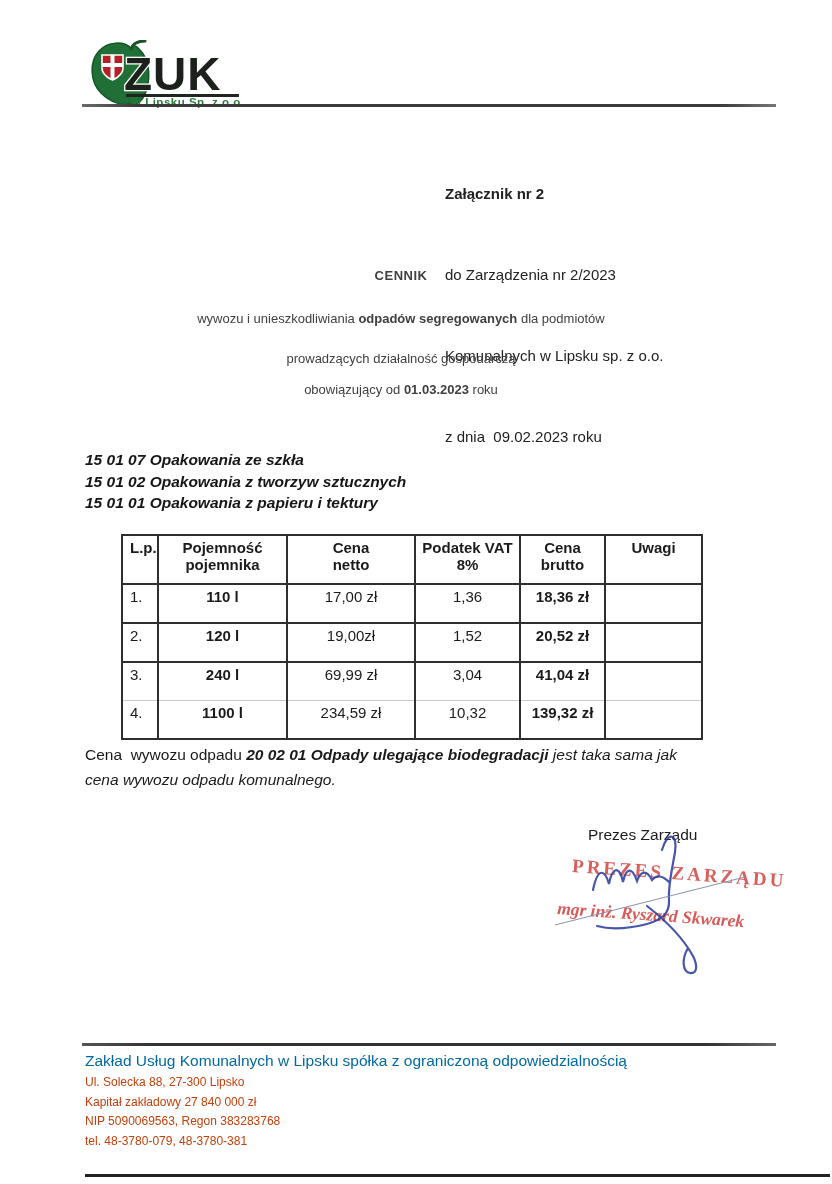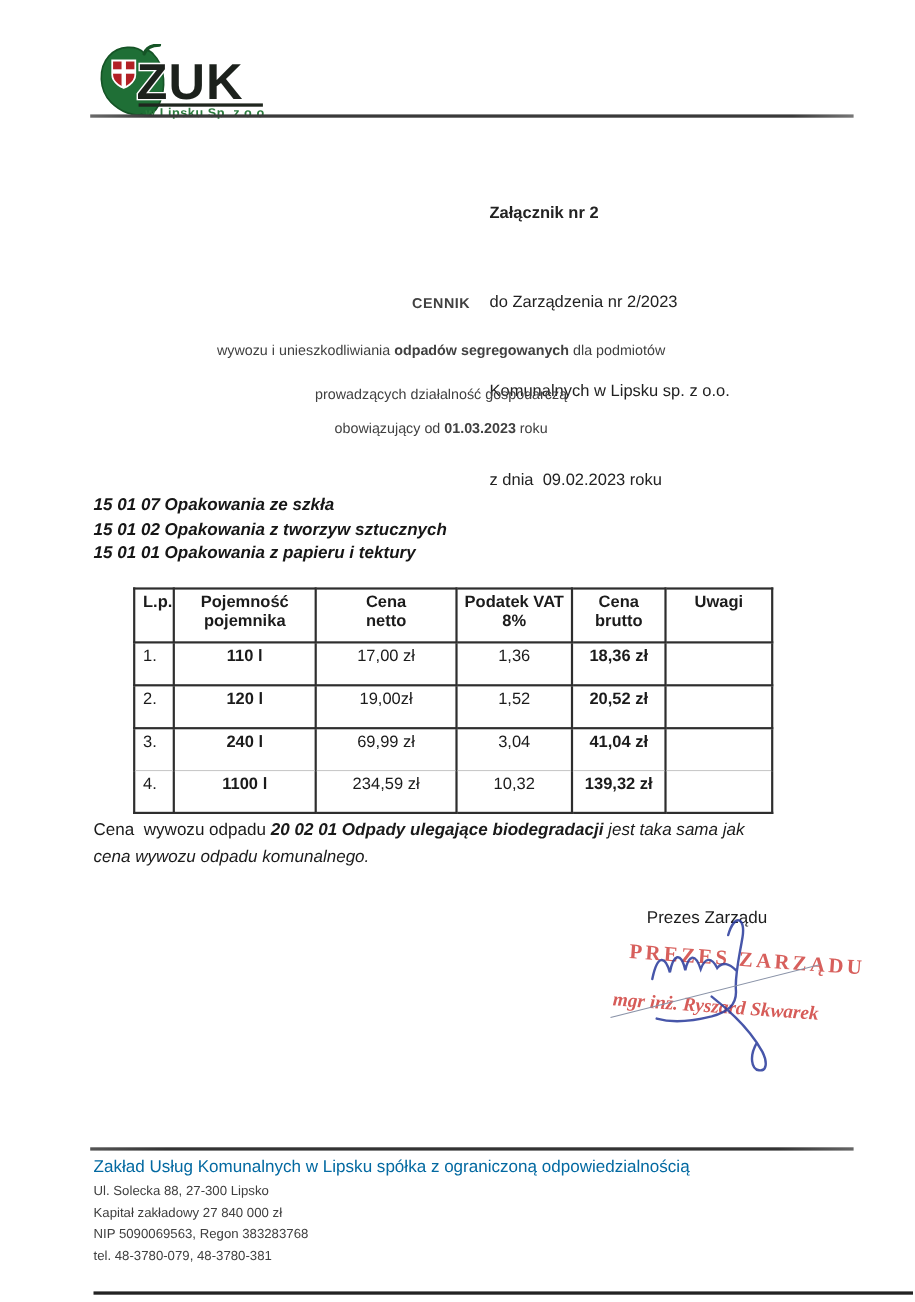--- a/index.html
+++ b/index.html
@@ -54,21 +54,21 @@
     transform-origin:left top; opacity:0.88; }
   .stamp2 { left:558px; top:898px; font-family:"Liberation Serif", serif; font-weight:bold;
     font-style:italic; font-size:17.5px; color:#d24a46; transform:rotate(4deg);
     transform-origin:left top; opacity:0.9; }
   .ink { left:535px; top:826px; }
 
   
   .foot-rule { left:82px; top:1043px; width:694px; height:2.5px;
     background:linear-gradient(90deg,#555,#333 10%,#333 90%,#666); }
   .foot-company { left:85px; top:1052px; font-size:15.5px; color:#0369a1; }
-  .foot-small { left:85px; top:1073px; font-size:12px; line-height:19.5px; color:#404040; }
+  .foot-small { left:85px; top:1073px; font-size:12px; line-height:19.5px; color:#c2410c; }
   .bottom-rule { left:85px; top:1174px; width:745px; height:2.5px; background:#222; }
 </style>
 </head>
 <body>
 
 <svg class="abs" style="left:86px; top:40px;" width="170" height="68" viewBox="0 0 170 68">
   <path d="M45,8 C38,1 22,1 13,11 C3,22 4,42 15,53 C24,62 36,66 43,64 C50,68 58,60 61,48 C65,34 62,18 54,10 C50,5 47,5 45,8 Z" fill="#1f6f36" stroke="#155426" stroke-width="1.5"></path>
   <path d="M45,9 C47,3 52,1 59,1" fill="none" stroke="#155426" stroke-width="3" stroke-linecap="round"></path>
   <g transform="translate(16,15)">
     <path d="M0,0 h21 v13 c0,8 -10.5,12 -10.5,12 c0,0 -10.5,-4 -10.5,-12 Z" fill="#b32025" stroke="#ffffff" stroke-width="1.6"></path>

